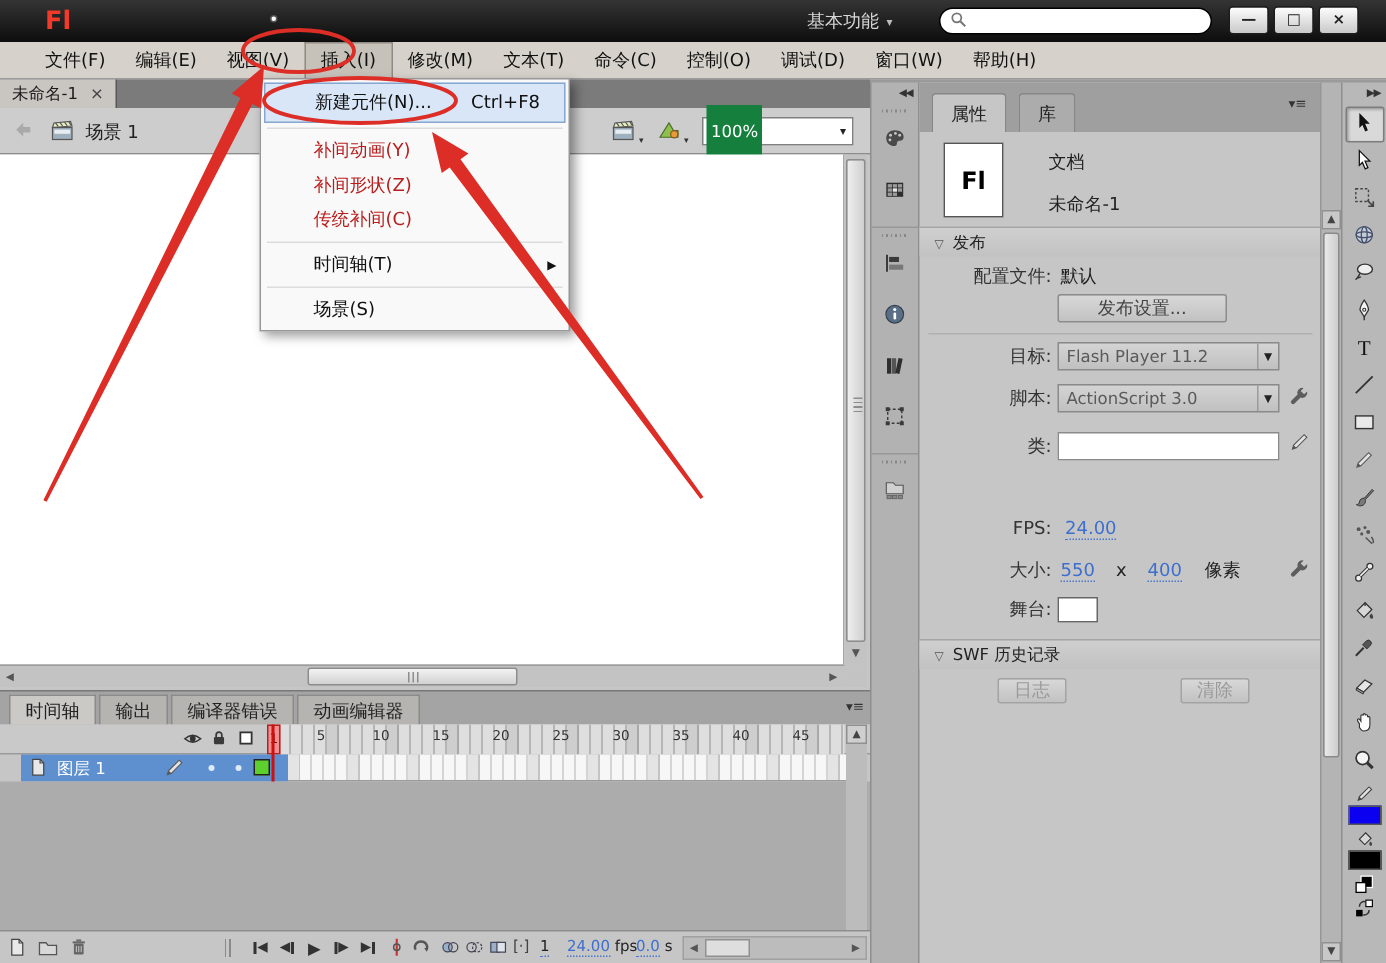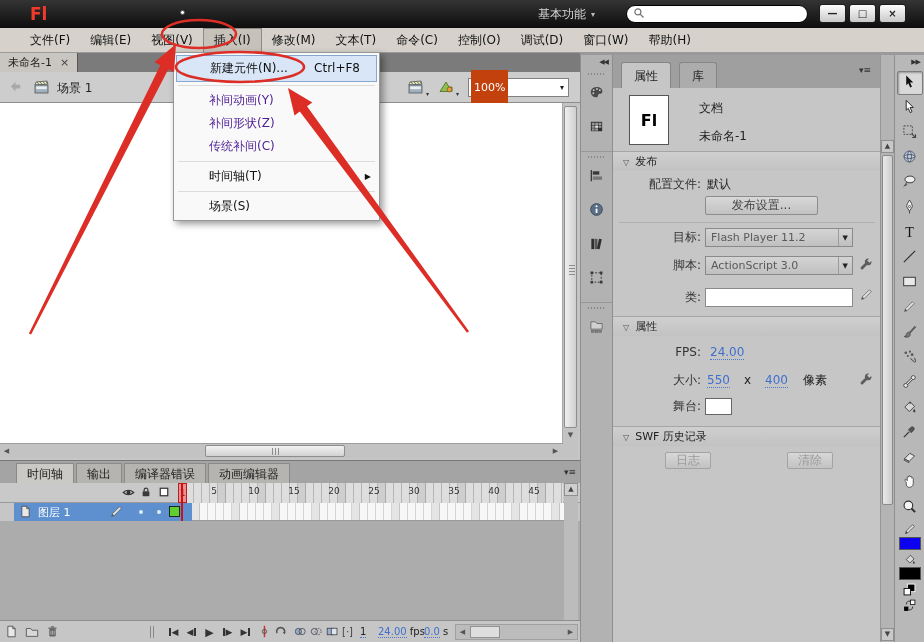--- a/index.html
+++ b/index.html
@@ -34,21 +34,21 @@
   .doctab .close{font-size:11px;color:#444;line-height:1}
 
   
   .editbar{position:absolute;left:0;top:72px;width:580px;height:31px;background:#cdcdcd;
            border-bottom:1px solid #8d8d8d}
   .scene-label{position:absolute;left:57px;top:8px;font-size:12px;color:#222}
   .eb-ic{position:absolute;top:7px;width:17px;height:17px}
   .eb-caret{position:absolute;top:18px;font-size:6px;color:#333}
   .zoomdd{position:absolute;left:468px;top:6px;width:101px;height:19px;background:#fff;
           border:1px solid #808080;display:flex;align-items:center}
-  .zoomdd .zval{background:#c2410c;color:#fff;font-size:11px;padding:11px 3px;margin-left:2px}
+  .zoomdd .zval{background:#15803d;color:#fff;font-size:11px;padding:11px 3px;margin-left:2px}
   .zoomdd .zarr{margin-left:auto;font-size:8px;color:#222;padding-right:4px}
 
   
   .stage{position:absolute;left:0;top:103px;width:563px;height:340px;background:#fff;border-right:1px solid #a8a8a8}
   .vsb{position:absolute;left:563px;top:103px;width:15px;height:340px;background:#c3c3c3}
   .vsb .thumb{position:absolute;left:1px;top:3px;width:13px;height:322px;background:linear-gradient(90deg,#efefef,#cfcfcf);
               border:1px solid #8d8d8d;border-radius:2px}
   .grip-dots{position:absolute;left:4px;top:158px;width:6px;height:10px;
              background:repeating-linear-gradient(#8d8d8d 0 1px,transparent 1px 3px)}
   .hsb{position:absolute;left:0;top:443px;width:563px;height:15px;background:#c3c3c3;border-top:1px solid #9d9d9d}
@@ -59,26 +59,26 @@
   .hsb .thumb i{display:block;width:1px;height:7px;background:#8d8d8d}
   .corner{position:absolute;left:563px;top:443px;width:15px;height:15px;background:#c3c3c3}
 
   
   .insertmenu{position:absolute;left:173px;top:52px;width:207px;background:#f9f9f9;
               border:1px solid #979797;box-shadow:3px 3px 7px rgba(0,0,0,.4);padding:2px;z-index:40}
   .imi{position:relative;height:23px;line-height:23px;padding-left:33px;font-size:12px;color:#111}
   .imi .sc{position:absolute;right:16px;top:0}
   .imi .sub{position:absolute;right:6px;top:0;font-size:8px}
   .imi.hl{height:27px;line-height:25px;background:#d8e6f7;border:1px solid #86a7cf}
-  .imi.dis{color:#4c1d95}
+  .imi.dis{color:#b91c1c}
   .imsep{height:1px;background:#dcdcdc;margin:3px 2px}
 
   
   .tl-tabs{position:absolute;left:0;top:460px;width:580px;height:23px;background:#a4a4a4;
-           border-top:1px solid #787878;display:flex;align-items:flex-end;padding-left:16px;gap:2px}
+           border-top:1px solid #787878;display:flex;align-items:flex-end;padding-left:6px;gap:2px}
   .tltab{height:20px;padding:0 10px;font-size:12px;line-height:20px;background:#b6b4b1;
          border:1px solid #8a8a8a;border-bottom:none;color:#222}
   .tltab.active{background:#cbc9c6}
   .tl-menu{position:absolute;right:4px;top:6px;font-size:9px;color:#333}
   .tl-head{position:absolute;left:0;top:483px;width:580px;height:20px;background:#c9c9c9;border-bottom:1px solid #9a9a9a}
   .tl-head .hic{position:absolute;top:3px}
   .ruler{position:absolute;left:178px;top:0;width:385px;height:20px;
          background:repeating-linear-gradient(90deg,rgba(0,0,0,.07) 0 8px,transparent 8px 40px),
                     repeating-linear-gradient(90deg,transparent 0 7px,#b5b5b5 7px 8px),#dedede}
   .rn{position:absolute;top:3px;width:20px;text-align:center;font-size:9px;color:#333}
@@ -478,21 +478,20 @@
           <path d="M14.2 4.6 a3.8 3.8 0 0 1 -5 4.6 L4.6 13.8 a1.6 1.6 0 0 1 -2.3 -2.3 L6.9 6.9 A3.8 3.8 0 0 1 11.5 1.9 L9.3 4.1 l2.6 2.6 Z" fill="#5d5d5d"></path>
         </svg></span>
 
     <div class="plabel" style="top:233px">类:</div>
     <div class="pinput" style="left:92px;top:233px;width:148px" title=""></div>
     <span style="position:absolute;left:247px;top:233px"><svg width="13" height="13" viewBox="0 0 16 16">
           <path d="M2 14 L3 10.8 L11.6 2.2 L13.8 4.4 L5.2 13 Z" fill="#e3e3e3" stroke="#555" stroke-width=".9"></path>
           <path d="M2 14 L3 10.8 L5.2 13 Z" fill="#555"></path>
         </svg></span>
 
-    <div class="sechead" style="top:261px"><span class="tri">▽</span><span>属性</span></div>
     <div class="plabel" style="top:288px">FPS:</div>
     <div class="pval" style="left:97px;top:288px"><span class="bval">24.00</span></div>
 
     <div class="plabel" style="top:316px">大小:</div>
     <div class="pval" style="left:94px;top:316px"><span class="bval">550</span></div>
     <div class="pval" style="left:131px;top:316px">x</div>
     <div class="pval" style="left:152px;top:316px"><span class="bval">400</span></div>
     <div class="pval" style="left:190px;top:316px">像素</div>
     <span style="position:absolute;left:246px;top:317px"><svg width="14" height="14" viewBox="0 0 16 16">
           <path d="M14.2 4.6 a3.8 3.8 0 0 1 -5 4.6 L4.6 13.8 a1.6 1.6 0 0 1 -2.3 -2.3 L6.9 6.9 A3.8 3.8 0 0 1 11.5 1.9 L9.3 4.1 l2.6 2.6 Z" fill="#5d5d5d"></path>

